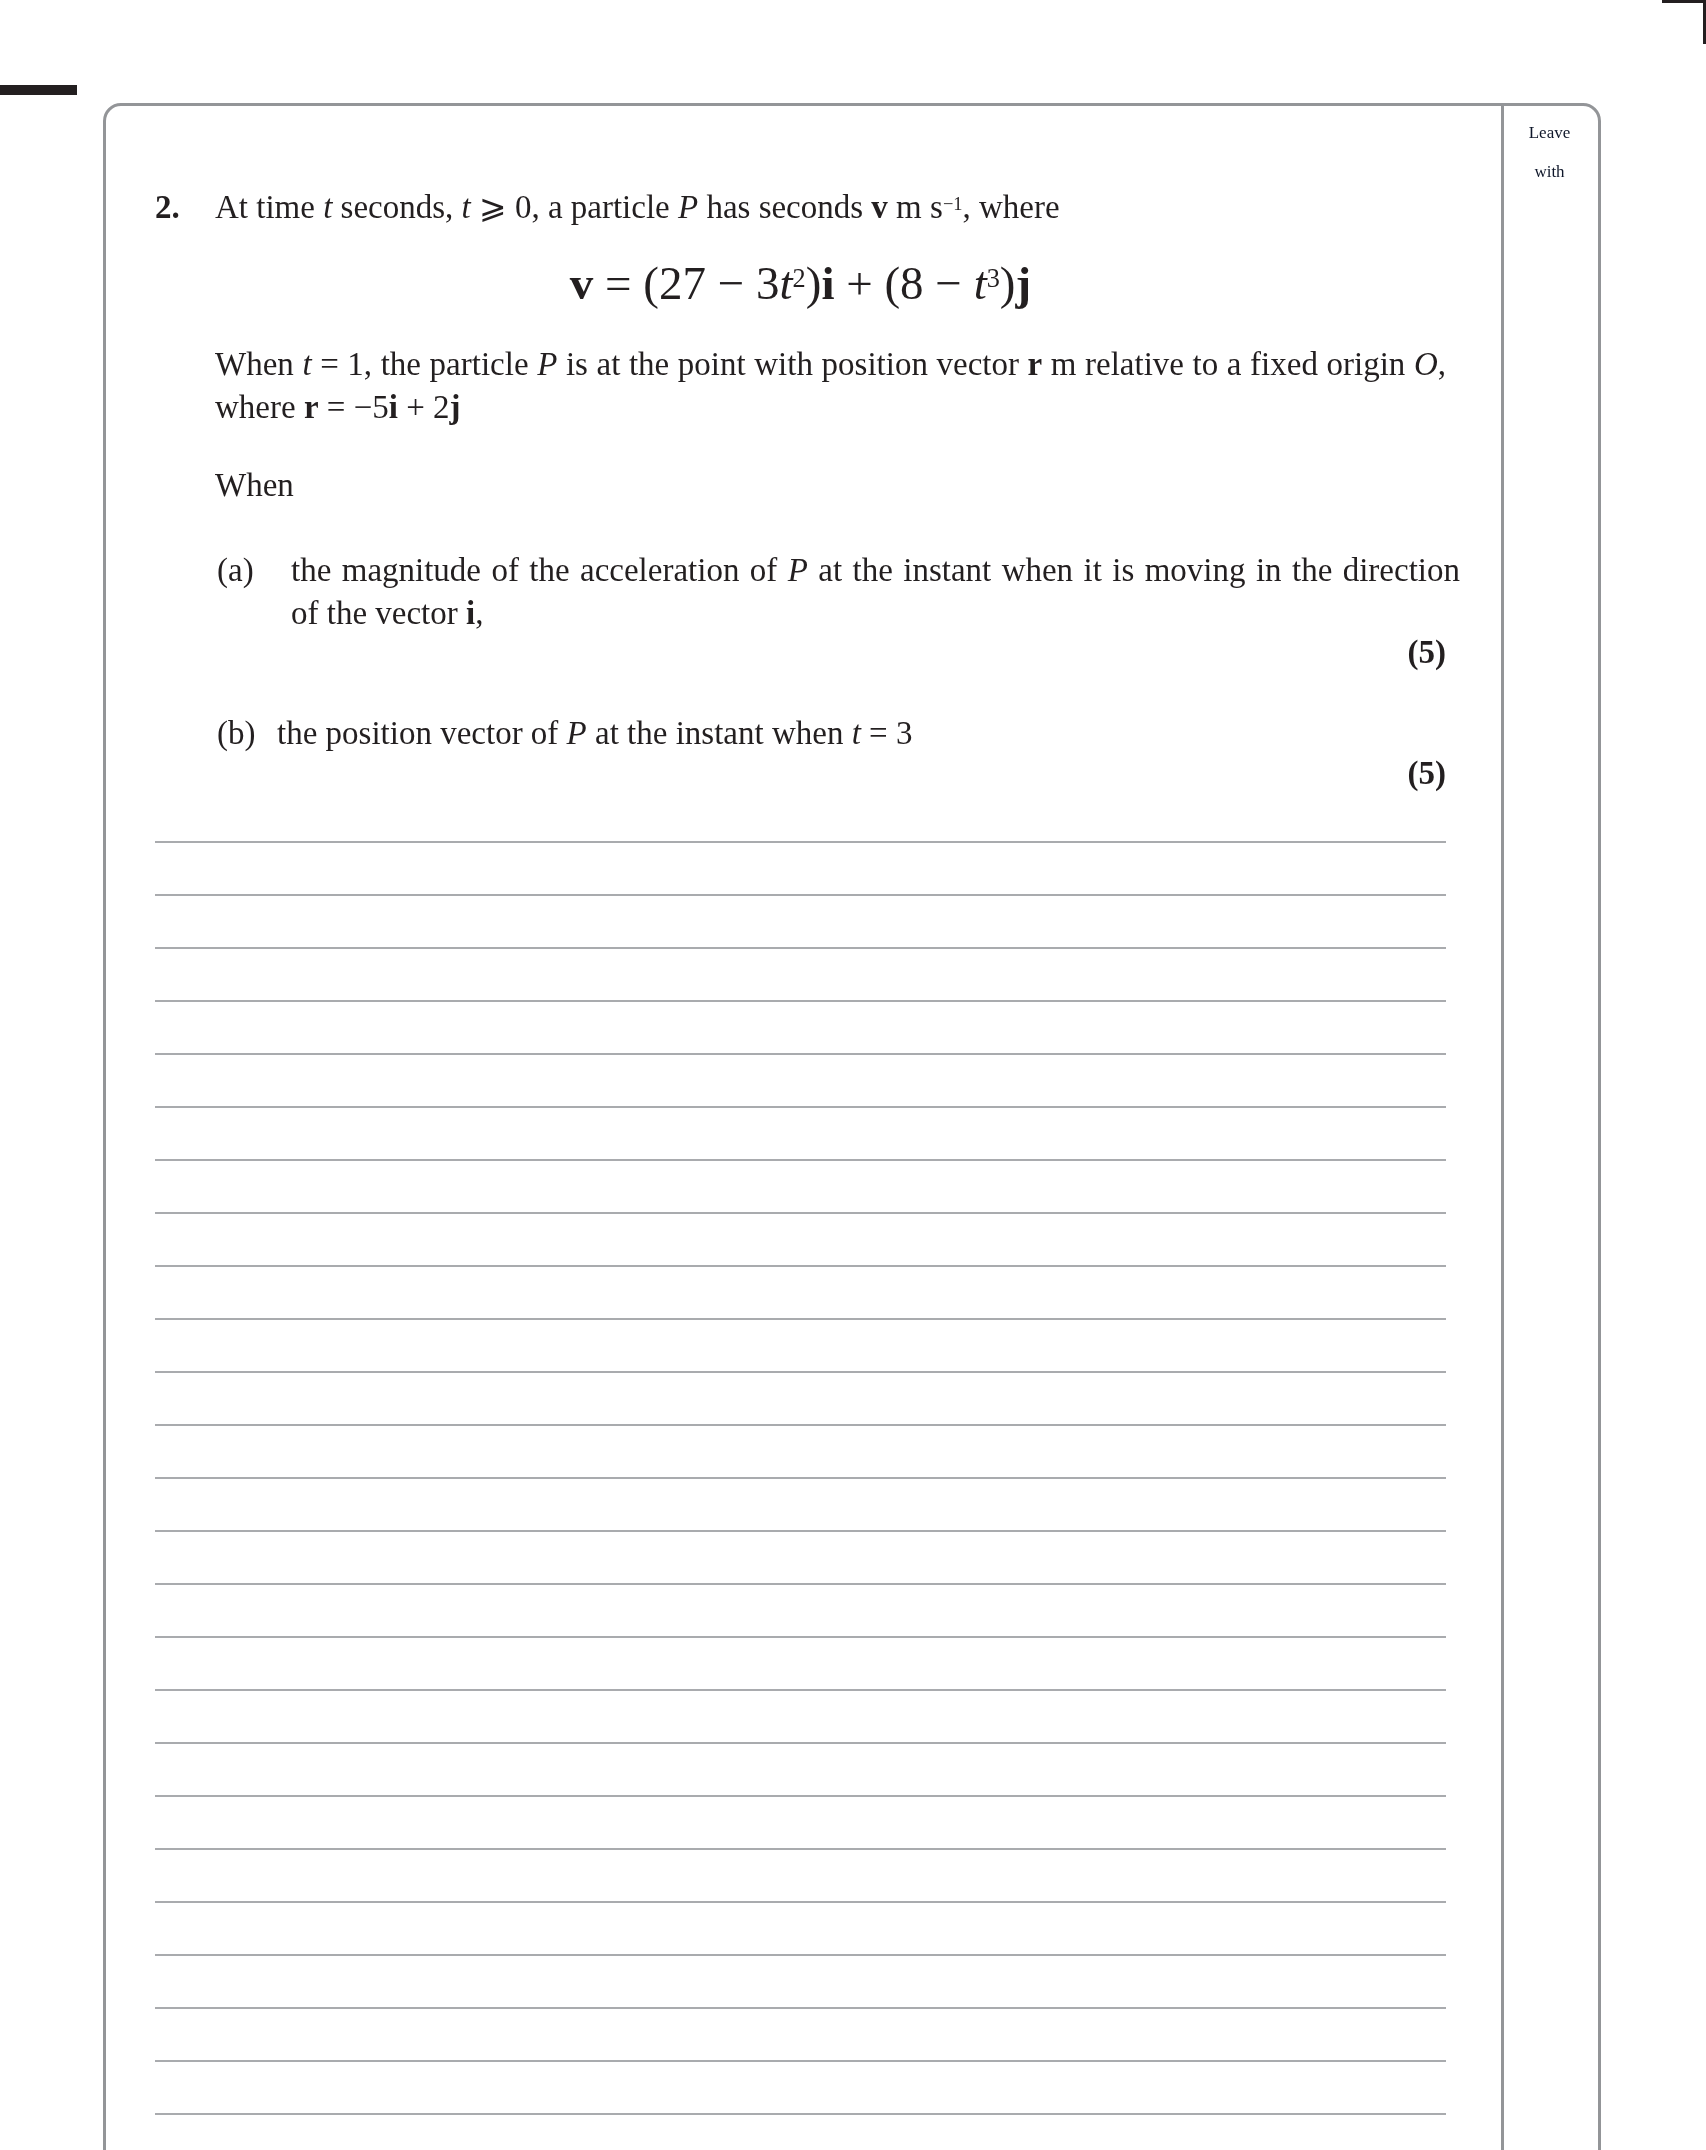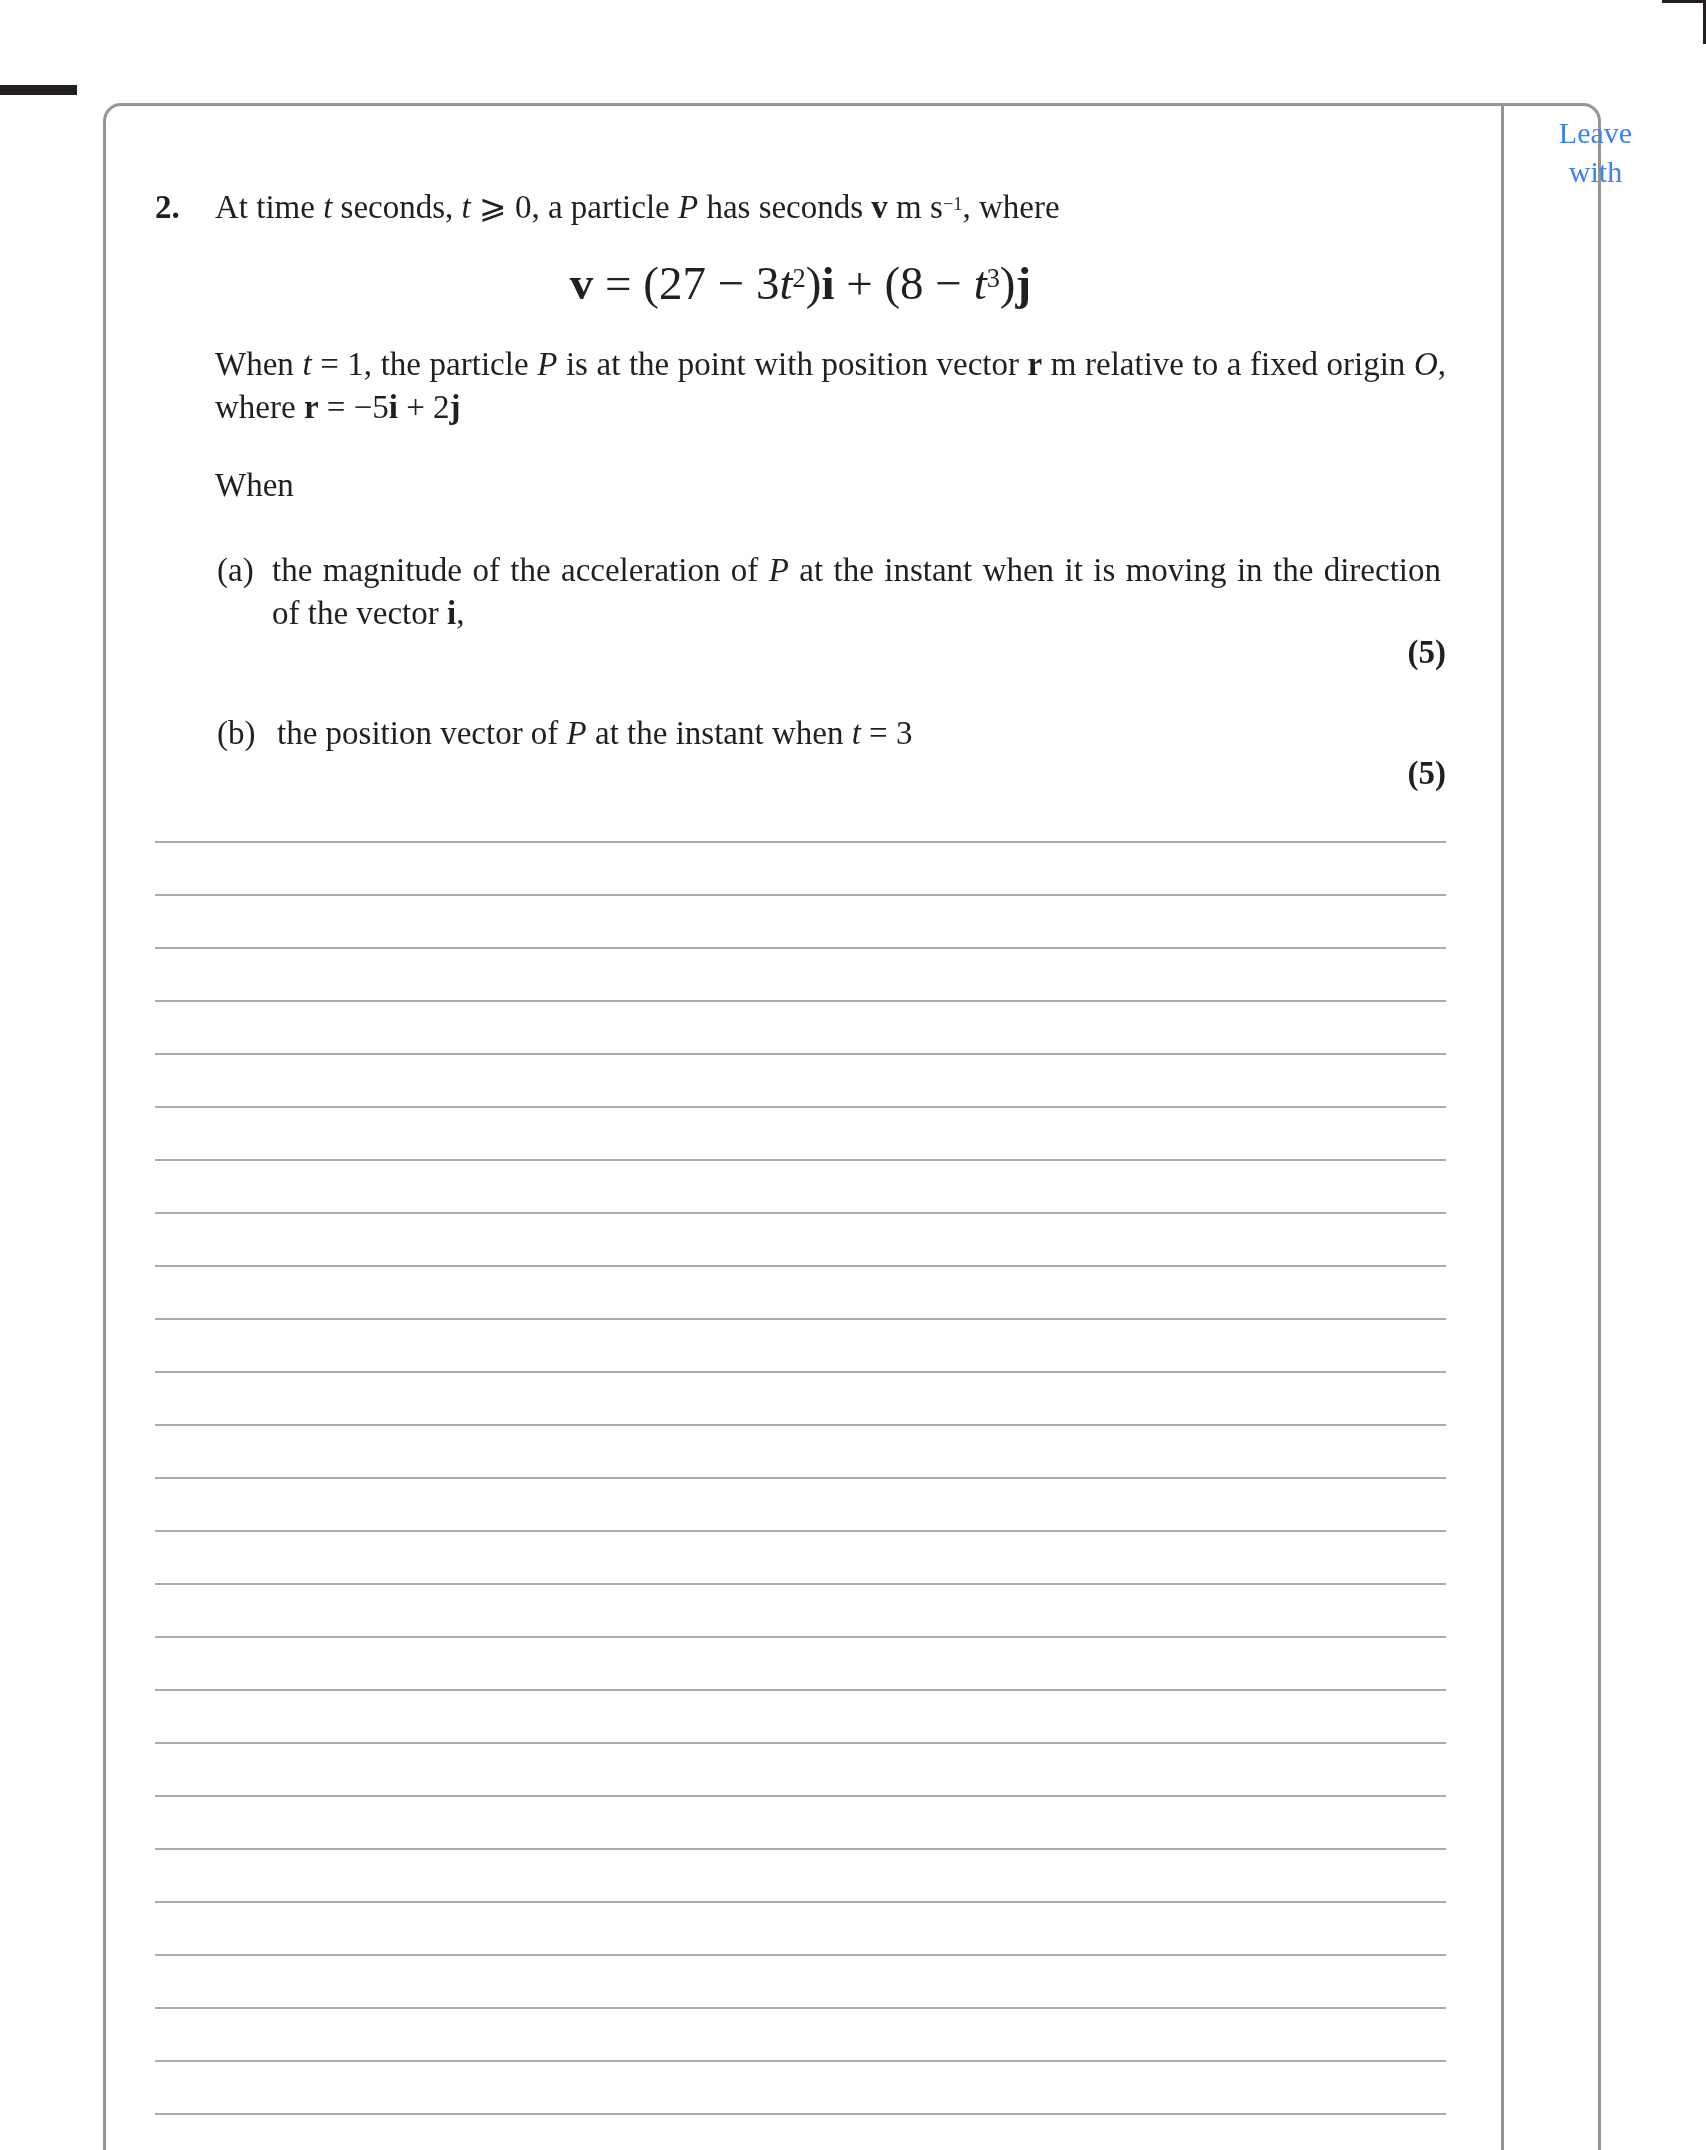--- a/index.html
+++ b/index.html
@@ -15,21 +15,21 @@
   .mark-trh{left:1662px;top:0;width:42px;height:2.6px}
   .mark-trv{left:1703px;top:0;width:2.6px;height:44px}
 
   .qbox{
     position:absolute;left:103px;top:103px;width:1492px;height:2177px;
     border:3.4px solid #939598;border-radius:18px;background:#fff;
   }
   .divider{position:absolute;top:0;bottom:0;left:1395px;width:3px;background:#939598}
   .leave{
     position:absolute;left:1398px;top:6.9px;width:91px;text-align:center;
-    font-size:30px;line-height:39px;color:#3b82f6;padding-left:46px;
+    font-size:17px;line-height:39px;color:#0f172a;
   }
 
   .line{position:absolute;font-size:33px;line-height:43px;white-space:nowrap}
   .par{position:absolute;font-size:33px;line-height:43px;text-align:justify}
   .eq{position:absolute;font-size:47px;line-height:41px;text-align:center;white-space:nowrap}
   .marks{position:absolute;font-size:33px;line-height:43px;font-weight:700;text-align:right}
   .qnum{font-weight:700}
 
   .seg-i{font-style:italic}
   .seg-b{font-weight:700}
@@ -61,21 +61,21 @@
 
     <div class="line" style="left:109px;top:80px"><span>At time </span><span class="seg-i">t</span><span> seconds, </span><span class="seg-i">t</span><span> ⩾ 0, a particle </span><span class="seg-i">P</span><span> has seconds </span><span class="seg-b">v</span><span> m s</span><span class="seg-sup">−1</span><span>, where</span></div>
 
     <div class="eq" style="left:49px;top:157px;width:1291px"><span class="seg-b">v</span><span> = (27 − 3</span><span class="seg-i">t</span><span class="seg-sup">2</span><span>)</span><span class="seg-b">i</span><span> + (8 − </span><span class="seg-i">t</span><span class="seg-sup">3</span><span>)</span><span class="seg-b">j</span></div>
 
     <div class="par" style="left:109px;top:237px;width:1231px"><span>When </span><span class="seg-i">t</span><span> = 1, the particle </span><span class="seg-i">P</span><span> is at the point with position vector </span><span class="seg-b">r</span><span> m relative to a fixed origin </span><span class="seg-i">O</span><span>, where </span><span class="seg-b">r</span><span> = −5</span><span class="seg-b">i</span><span> + 2</span><span class="seg-b">j</span></div>
 
     <div class="line" style="left:109px;top:358px">When</div>
 
     <div class="line" style="left:111px;top:443px">(a)</div>
-    <div class="par" style="left:166px;top:443px;width:1169px"><span>the magnitude of the acceleration of </span><span class="seg-i">P</span><span> at the instant when it is moving in the direction of the vector </span><span class="seg-b">i</span><span>,</span></div>
+    <div class="par" style="left:185px;top:443px;width:1169px"><span>the magnitude of the acceleration of </span><span class="seg-i">P</span><span> at the instant when it is moving in the direction of the vector </span><span class="seg-b">i</span><span>,</span></div>
     <div class="marks" style="left:49px;top:525px;width:1291px">(5)</div>
 
     <div class="line" style="left:111px;top:606px">(b)</div>
     <div class="line" style="left:171px;top:606px"><span>the position vector of </span><span class="seg-i">P</span><span> at the instant when </span><span class="seg-i">t</span><span> = 3</span></div>
     <div class="marks" style="left:49px;top:646px;width:1291px">(5)</div>
 
     <div class="answer-area">
         <div class="rule" style="top: 0px;"></div>
         <div class="rule" style="top: 53px;"></div>
         <div class="rule" style="top: 106px;"></div>

